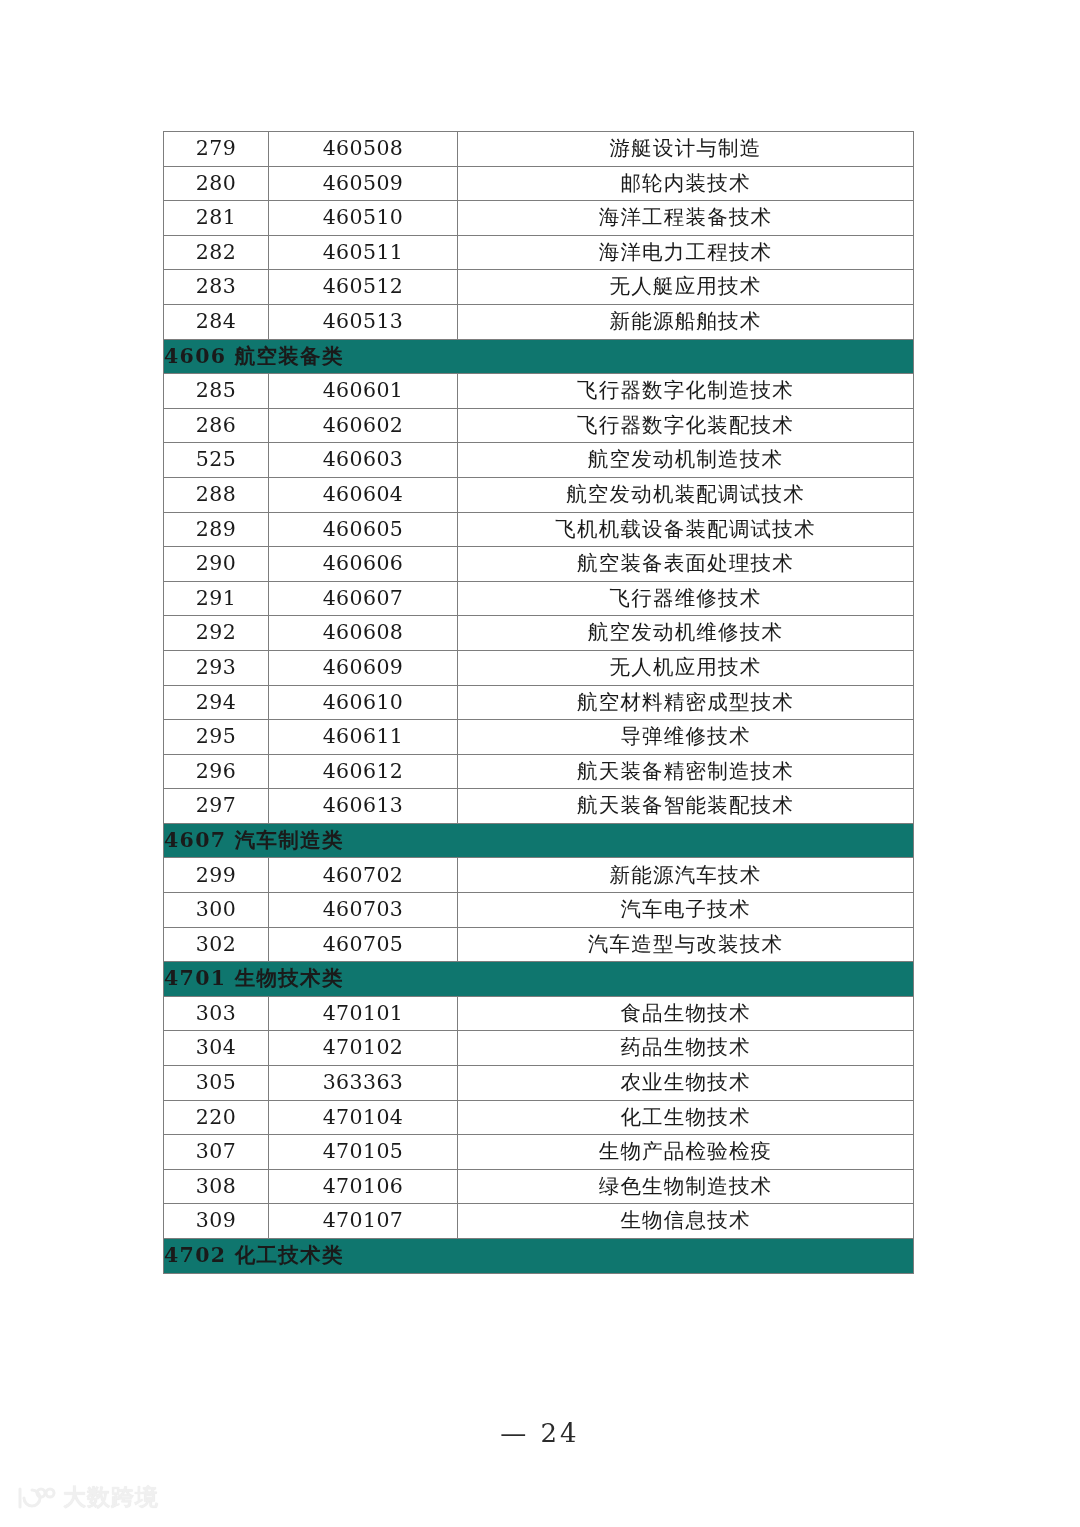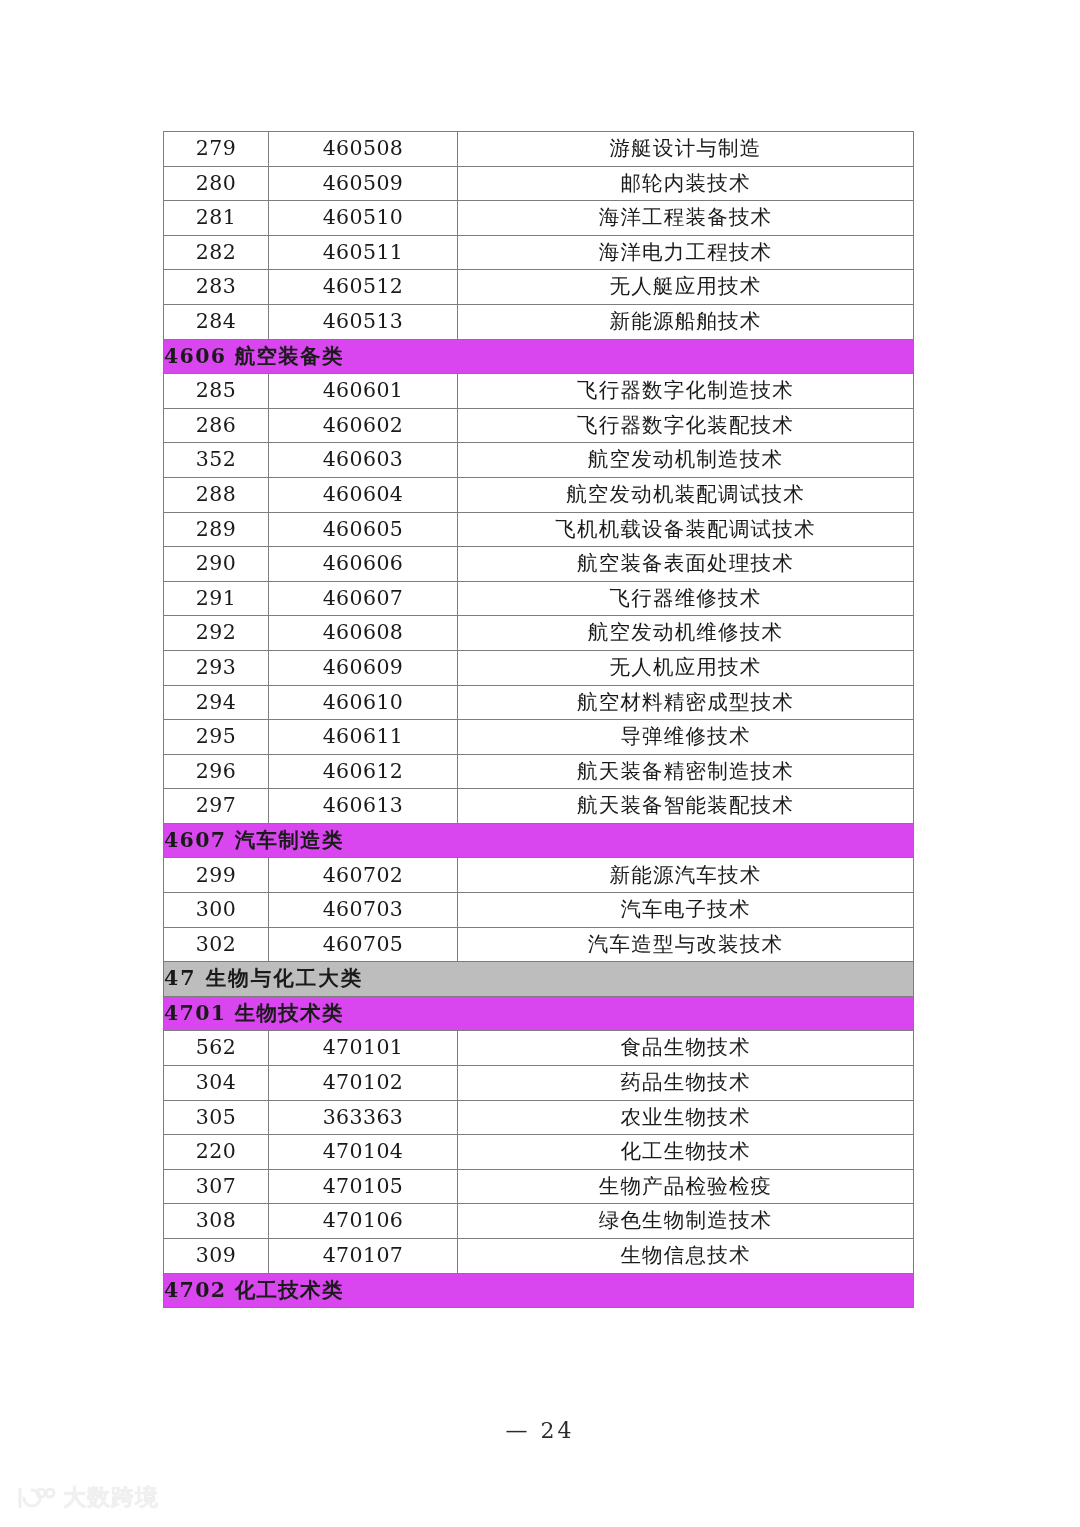--- a/index.html
+++ b/index.html
@@ -53,21 +53,21 @@
   }
   td.name {
     text-align: center;
     padding-left: 13px;
     font-family: "DejaVu Serif", "Liberation Serif", serif;
     letter-spacing: 1.2px;
   }
 
   
   tr.subcat td {
-    background: #d946ef;
+    background: #0f766e;
     text-align: left;
     padding-left: 10px;
     font-size: 20.5px;
     font-weight: bold;
     letter-spacing: 1.3px;
     height: 35px;
     border: 1px solid #7d7d7d;
   }
 
   
@@ -82,21 +82,21 @@
     border: 1px solid #7d7d7d;
   }
 
   
   #page-footer {
     position: absolute;
     left: 0;
     top: 1418px;
     width: 1080px;
     text-align: center;
-    font-size: 22px;
+    font-size: 26px;
     color: #2b2b2b;
     letter-spacing: 3px;
     font-family: "DejaVu Serif", "Liberation Serif", serif;
   }
 
   
   #watermark {
     position: absolute;
     left: 16px;
     top: 1482px;
@@ -170,21 +170,21 @@
           <td class="seq">285</td>
           <td class="code">460601</td>
           <td class="name">飞行器数字化制造技术</td>
         </tr>
         <tr class="data-row">
           <td class="seq">286</td>
           <td class="code">460602</td>
           <td class="name">飞行器数字化装配技术</td>
         </tr>
         <tr class="data-row">
-          <td class="seq">352</td>
+          <td class="seq">525</td>
           <td class="code">460603</td>
           <td class="name">航空发动机制造技术</td>
         </tr>
         <tr class="data-row">
           <td class="seq">288</td>
           <td class="code">460604</td>
           <td class="name">航空发动机装配调试技术</td>
         </tr>
         <tr class="data-row">
           <td class="seq">289</td>
@@ -242,28 +242,25 @@
         <tr class="data-row">
           <td class="seq">300</td>
           <td class="code">460703</td>
           <td class="name">汽车电子技术</td>
         </tr>
         <tr class="data-row">
           <td class="seq">302</td>
           <td class="code">460705</td>
           <td class="name">汽车造型与改装技术</td>
         </tr>
-        <tr class="majorcat">
-          <td colspan="3">47 生物与化工大类</td>
-        </tr>
         <tr class="subcat">
           <td colspan="3">4701 生物技术类</td>
         </tr>
         <tr class="data-row">
-          <td class="seq">562</td>
+          <td class="seq">303</td>
           <td class="code">470101</td>
           <td class="name">食品生物技术</td>
         </tr>
         <tr class="data-row">
           <td class="seq">304</td>
           <td class="code">470102</td>
           <td class="name">药品生物技术</td>
         </tr>
         <tr class="data-row">
           <td class="seq">305</td>

